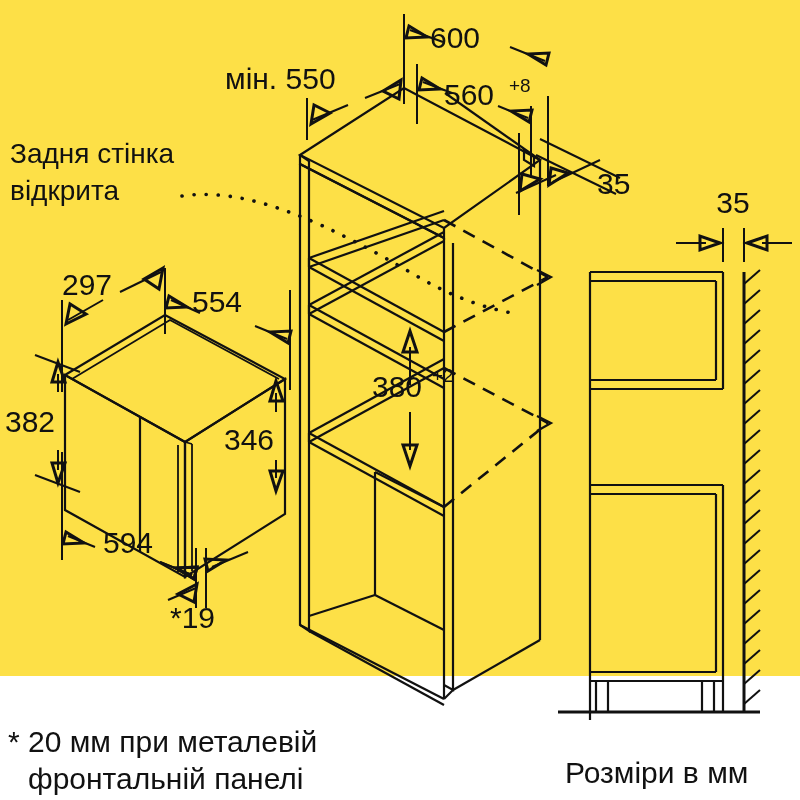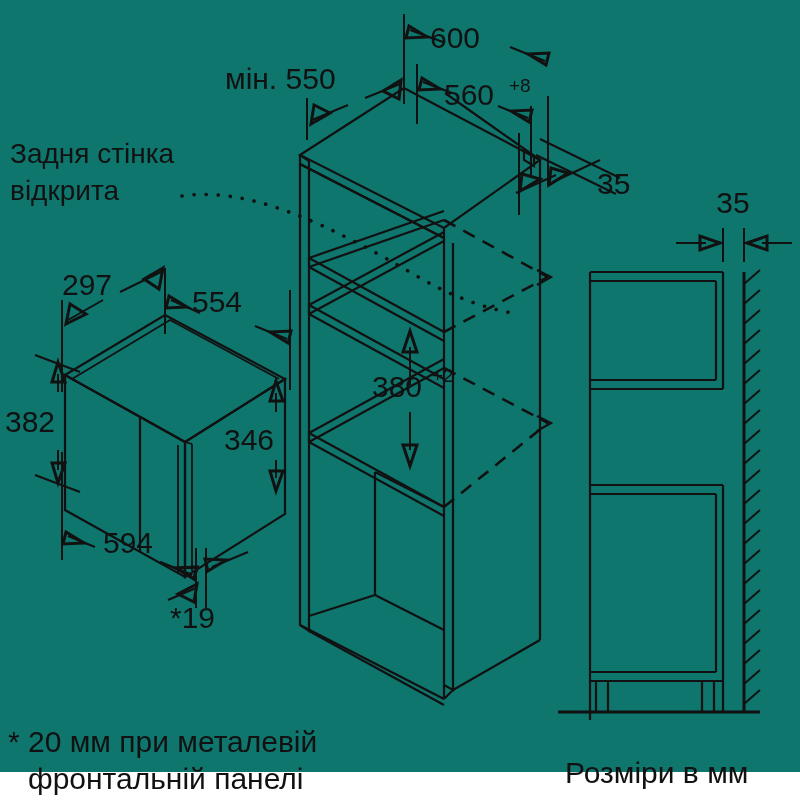--- a/index.html
+++ b/index.html
@@ -1,18 +1,18 @@
 <!DOCTYPE html>
 <html><head>
 <meta charset="utf-8">
 <style>
   html,body{margin:0;padding:0;background:#ffffff;}
   body{width:800px;height:800px;overflow:hidden;
        font-family:"Liberation Sans",sans-serif;color:#111111;}
-  #sheet{position:relative;width:800px;height:772px;background:#0f766e;}
+  #sheet{position:relative;width:800px;height:676px;background:#fde047;}
   svg{display:block;}
   .dimtext{font-family:"Liberation Sans",sans-serif;font-size:30px;fill:#111111;
            font-weight:400;letter-spacing:0px;}
   .dimsup{font-family:"Liberation Sans",sans-serif;font-size:19px;fill:#111111;}
   .note{font-family:"Liberation Sans",sans-serif;font-size:28px;fill:#111111;}
   .caption{font-family:"Liberation Sans",sans-serif;font-size:30px;fill:#111111;}
   .ln{stroke:#111111;fill:none;stroke-linecap:butt;stroke-linejoin:miter;}
   .solid1{stroke-width:2.2;}
   .solid2{stroke-width:3.0;}
   .thin{stroke-width:1.8;}

